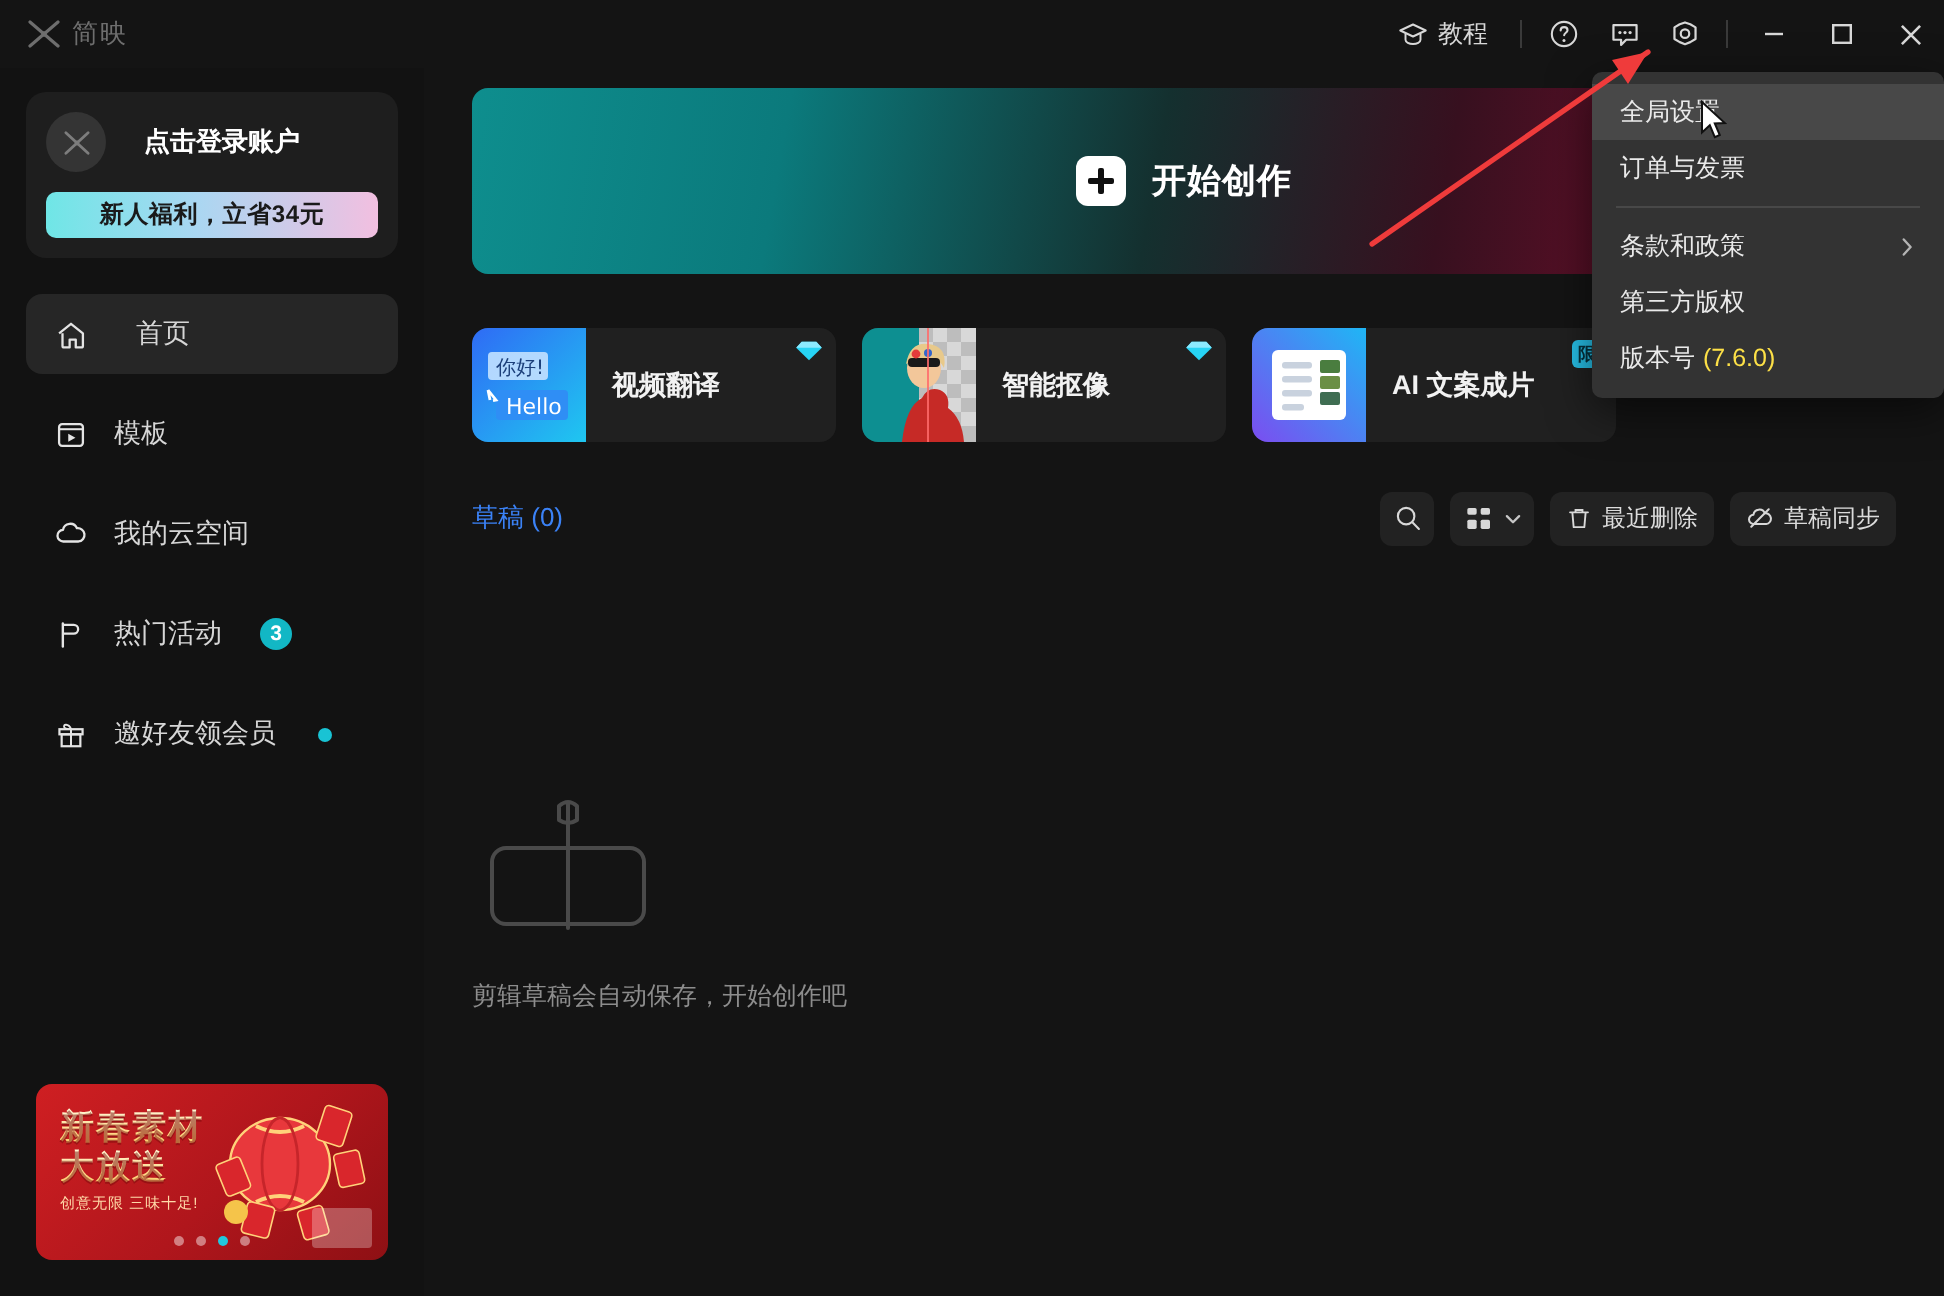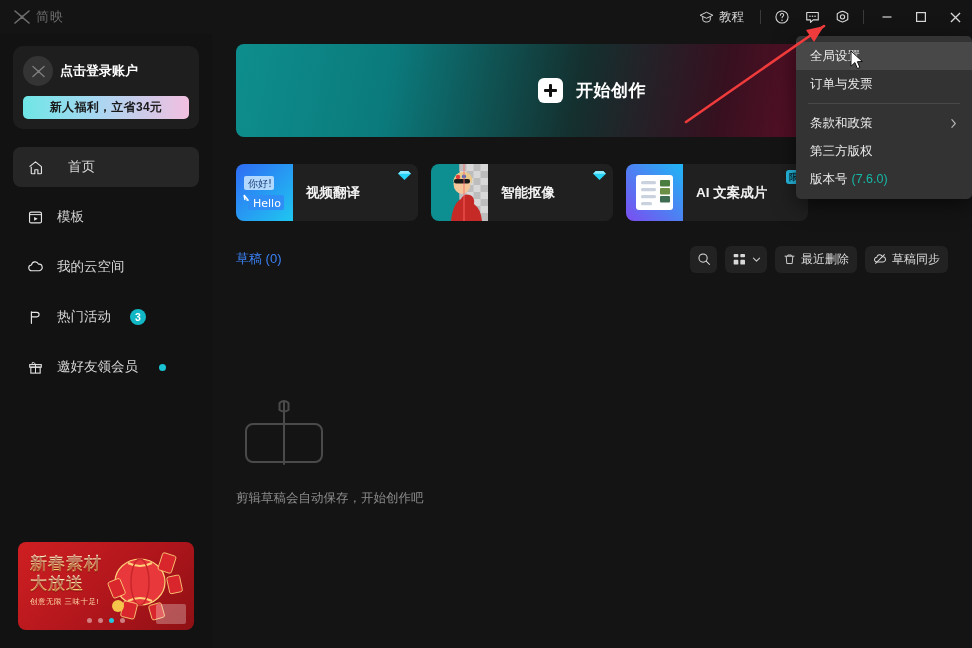--- a/index.html
+++ b/index.html
@@ -29,21 +29,21 @@
 
   
   .sidebar {
     position: absolute; top: 34px; left: 0; width: 212px; height: 614px;
     background: #121212;
   }
   .account-card {
     margin: 12px 13px 0 13px; background: #1e1e1e; border-radius: 10px;
     padding: 10px 10px 10px 10px;
   }
-  .account-row { display: flex; align-items: center; gap: 7px; }
+  .account-row { display: flex; align-items: center; gap: 19px; }
   .avatar {
     width: 30px; height: 30px; border-radius: 50%; background: #343434;
     display: flex; align-items: center; justify-content: center;
   }
   .account-label { font-size: 13px; color: #ffffff; font-weight: 600; }
   .promo-btn {
     margin-top: 10px; height: 23px; border-radius: 5px;
     background: linear-gradient(90deg,#6fe6e6 0%, #a9d7f2 45%, #f2bfe0 100%);
     display: flex; align-items: center; justify-content: center;
     font-size: 12px; color: #1a1a1a; font-weight: 700; letter-spacing: .3px;
@@ -138,21 +138,21 @@
     background: #333333; border-radius: 5px; padding: 6px 0 6px 0;
     box-shadow: 0 6px 22px rgba(0,0,0,.55);
   }
   .menu-item {
     height: 28px; display: flex; align-items: center; padding: 0 14px;
     font-size: 12.5px; color: #eaeaea; position: relative;
   }
   .menu-item.hl { background: #484848; }
   .menu-sep { height: 1px; background: #484848; margin: 5px 12px; }
   .menu-arrow { margin-left: auto; }
-  .ver-num { color: #14b8a6; margin-left: 4px; }
+  .ver-num { color: #fde047; margin-left: 4px; }
 
   
   .annot { position: absolute; left: 0; top: 0; width: 972px; height: 648px; pointer-events: none; }
   .cursor { position: absolute; left: 850px; top: 50px; width: 14px; height: 21px; }
 </style>
 </head>
 <body>
 
 <div id="app">
 

